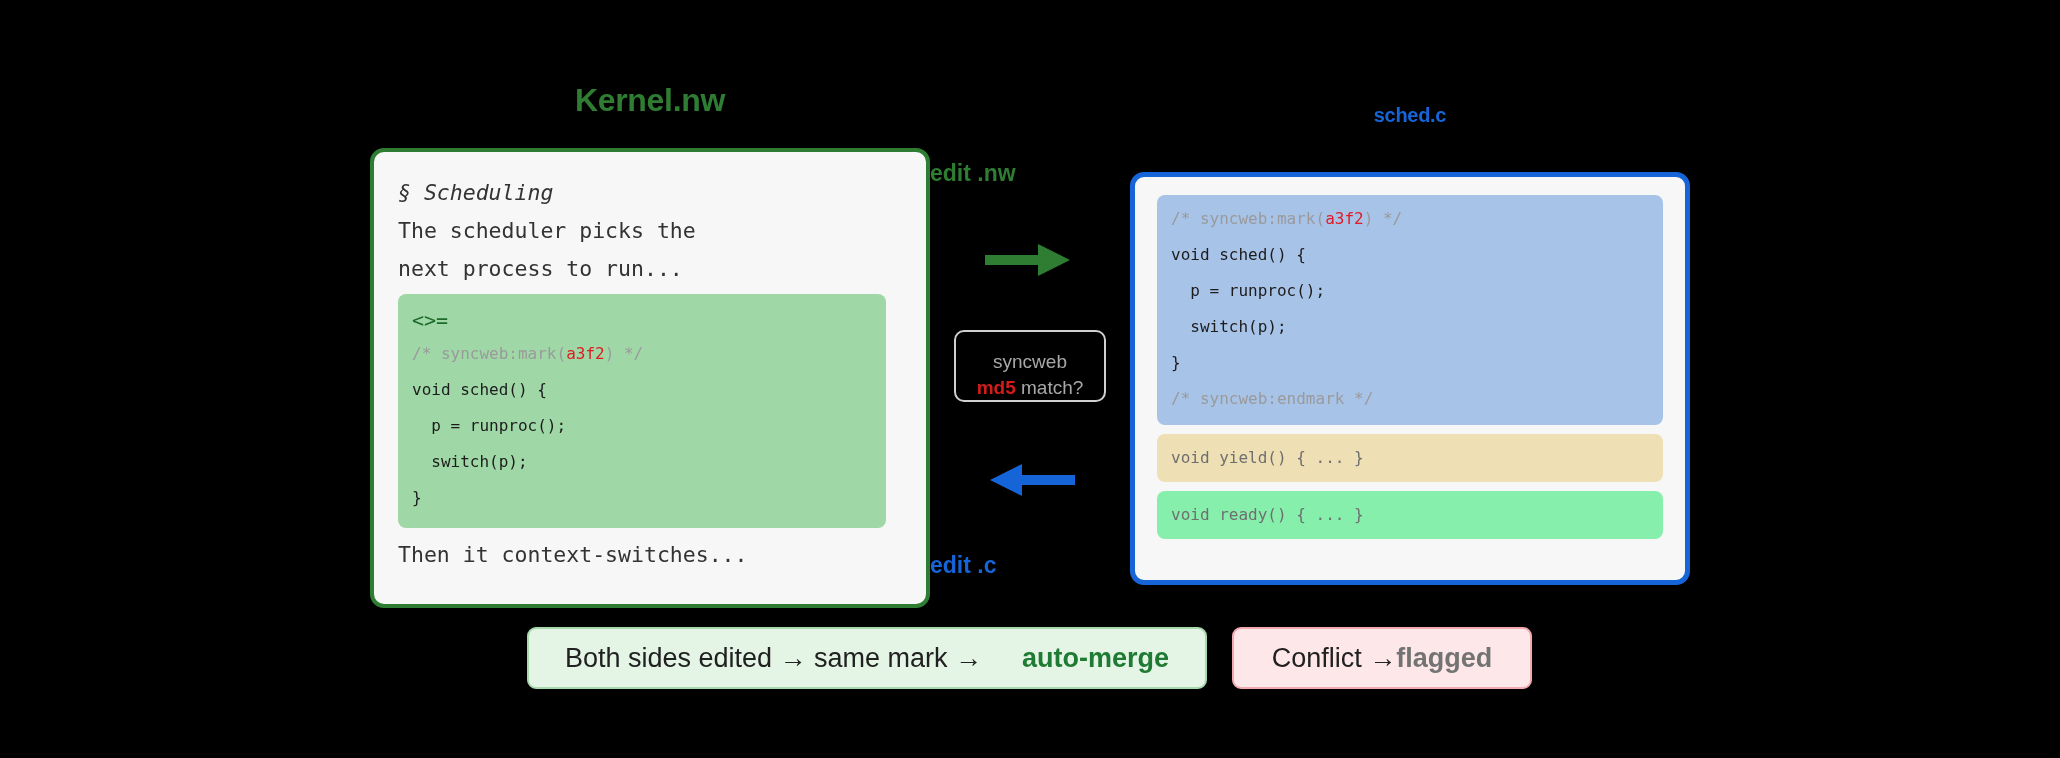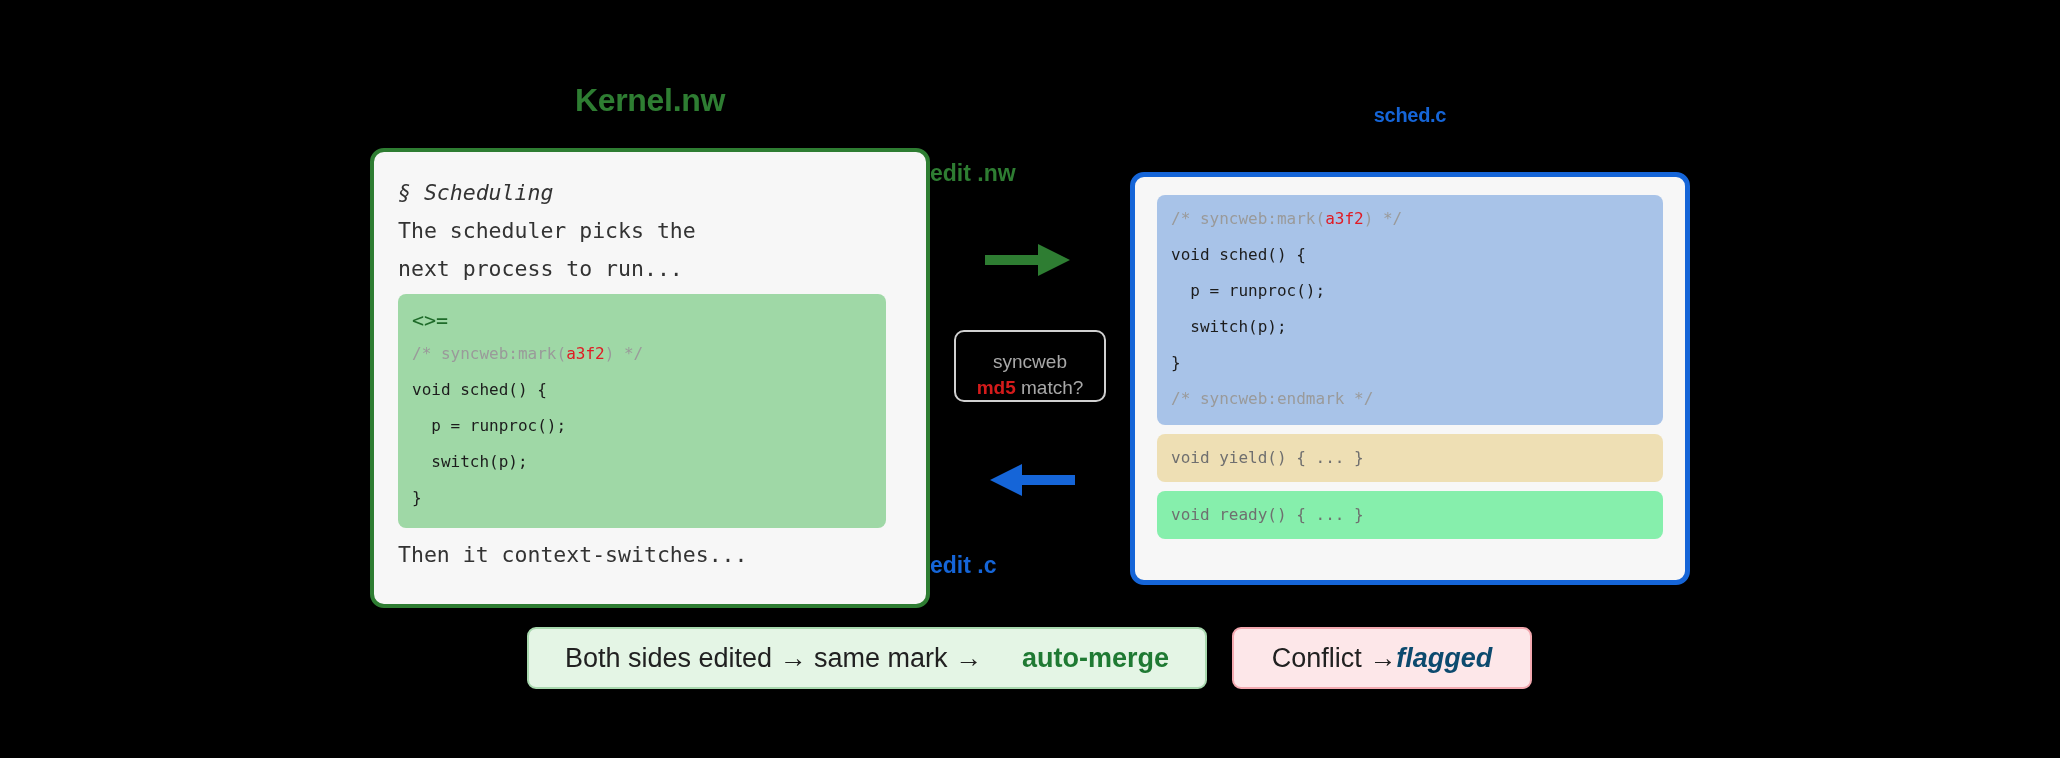--- a/index.html
+++ b/index.html
@@ -207,23 +207,22 @@
     width: 300px;
     height: 62px;
     background: #fde7e9;
     border: 2px solid #f3a9b0;
   }
   .accent-green {
     color: #1f7a33;
     font-weight: bold;
   }
   .accent-red {
-    color: #0c4a6e;
-    font-weight: bold;
-    font-style: italic;
+    color: #737373;
+    font-weight: bold;
   }
 </style>
 </head>
 <body>
 
 <div class="stage">
 
   <div class="panel-title" id="title-nw">Kernel.nw</div>
 
   <div class="panel" id="panel-nw">

